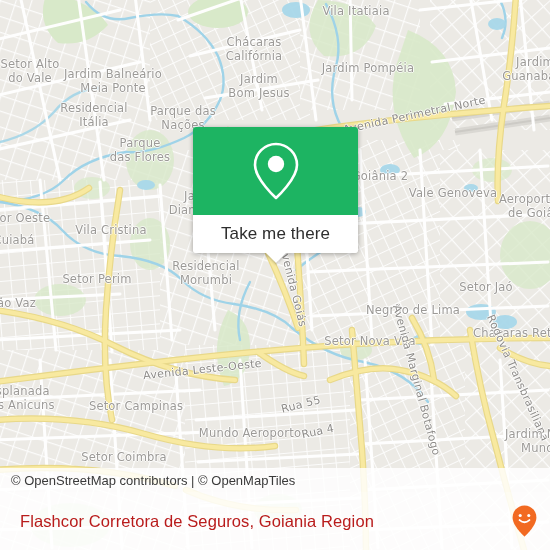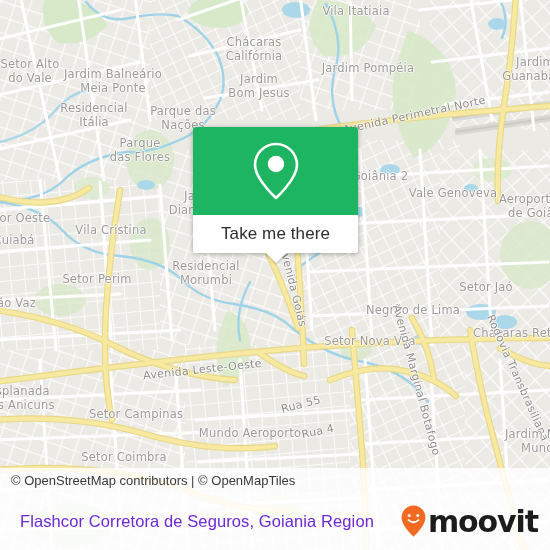--- a/index.html
+++ b/index.html
@@ -130,21 +130,21 @@
     left: 0;
     top: 492px;
     width: 550px;
     height: 58px;
     background: rgba(255,255,255,0.86);
     display: flex;
     align-items: center;
     z-index: 50;
   }
   #footer-title {
-    color: #6d28d9;
+    color: #b91c1c;
     font-size: 16.5px;
     padding-left: 20px;
     letter-spacing: .1px;
     white-space: pre;
   }
   #brand {
     position: absolute;
     right: 12px;
     top: 50%;
     transform: translateY(-50%);
@@ -395,21 +395,21 @@
         <div class="lbl" style="left: 160px; top: 260px; width: 92px;">Residencial
 Morumbi</div>
         <div class="lbl" style="left: 52px; top: 273px; width: 90px;">Setor Perim</div>
         <div class="lbl" style="left: -20px; top: 297px; width: 62px;">João Vaz</div>
         <div class="lbl" style="left: 362px; top: 304px; width: 102px;">Negrão de Lima</div>
         <div class="lbl" style="left: 451px; top: 281px; width: 70px;">Setor Jaó</div>
         <div class="lbl" style="left: 470px; top: 327px; width: 100px;">Chácaras Retiro</div>
         <div class="lbl" style="left: 318px; top: 335px; width: 104px;">Setor Nova Vila</div>
         <div class="lbl road" style="left: 249px; top: 280px; width: 88px; transform: rotate(76deg);">Avenida Goiás</div>
         <div class="lbl road" style="left: 135px; top: 363px; width: 135px; transform: rotate(-6deg);">Avenida Leste-Oeste</div>
-        <div class="lbl" style="left: 81px; top: 400px; width: 110px; margin-top: 8px;">Setor Campinas</div>
+        <div class="lbl" style="left: 81px; top: 400px; width: 110px;">Setor Campinas</div>
         <div class="lbl" style="left: -22px; top: 385px; width: 82px;">Esplanada
 dos Anicuns</div>
         <div class="lbl road" style="left: 276px; top: 398px; width: 50px; transform: rotate(-14deg);">Rua 55</div>
         <div class="lbl road" style="left: 297px; top: 425px; width: 42px; transform: rotate(-12deg);">Rua 4</div>
         <div class="lbl" style="left: 195px; top: 427px; width: 110px;">Mundo Aeroporto</div>
         <div class="lbl" style="left: 74px; top: 451px; width: 100px;">Setor Coimbra</div>
         <div class="lbl road" style="left: 345px; top: 365px; width: 138px; transform: rotate(75deg);">Avenida Marginal Botafogo</div>
         <div class="lbl road" style="left: 450px; top: 370px; width: 134px; transform: rotate(66deg);">Rodovia Transbrasiliana</div>
         <div class="lbl" style="left: 497px; top: 428px; width: 88px;">Jardim Novo
 Mundo</div>
@@ -436,17 +436,16 @@
   <div id="footer">
     <span id="footer-title">Flashcor Corretora de Seguros, Goiania Region</span>
 
     <div id="brand">
       <svg width="27" height="33" viewBox="0 0 27 33">
         <path d="M13.5 1 C6.9 1 1.6 6.3 1.6 12.9 C1.6 21.6 13.5 32 13.5 32 C13.5 32 25.4 21.6 25.4 12.9 C25.4 6.3 20.1 1 13.5 1 Z" fill="#F26A21"></path>
         <circle cx="9.2" cy="11" r="1.55" fill="#ffffff"></circle>
         <circle cx="17.8" cy="11" r="1.55" fill="#ffffff"></circle>
         <path d="M8.6 15.6 q4.9 4.2 9.8 0" fill="none" stroke="#ffffff" stroke-width="1.9" stroke-linecap="round"></path>
       </svg>
-      <span id="brand-wordmark">moovit</span>
     </div>
   </div>
 
 </div>
 
 </body></html>

